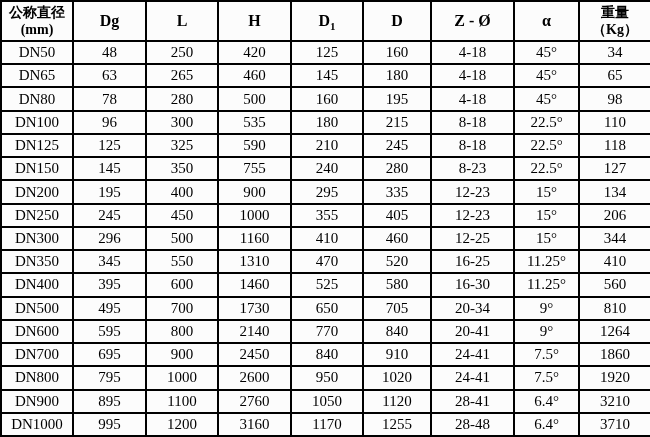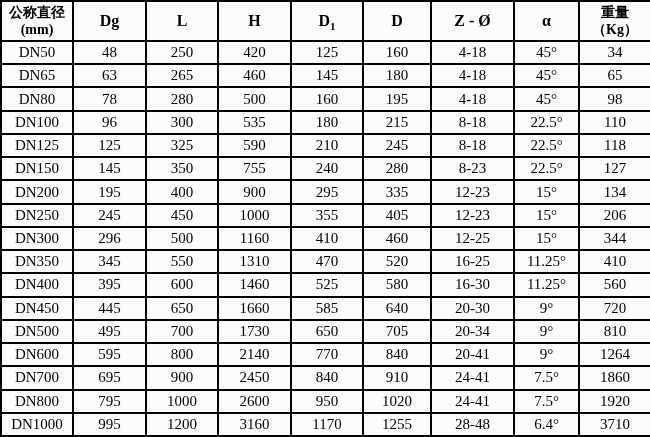--- a/index.html
+++ b/index.html
@@ -215,31 +215,20 @@
           <td class="cell">395</td>
           <td class="cell">600</td>
           <td class="cell">1460</td>
           <td class="cell">525</td>
           <td class="cell">580</td>
           <td class="cell">16-30</td>
           <td class="cell">11.25°</td>
           <td class="cell">560</td>
         </tr>
         <tr>
-          <td class="cell">DN450</td>
-          <td class="cell">445</td>
-          <td class="cell">650</td>
-          <td class="cell">1660</td>
-          <td class="cell">585</td>
-          <td class="cell">640</td>
-          <td class="cell">20-30</td>
-          <td class="cell">9°</td>
-          <td class="cell">720</td>
-        </tr>
-        <tr>
           <td class="cell">DN500</td>
           <td class="cell">495</td>
           <td class="cell">700</td>
           <td class="cell">1730</td>
           <td class="cell">650</td>
           <td class="cell">705</td>
           <td class="cell">20-34</td>
           <td class="cell">9°</td>
           <td class="cell">810</td>
         </tr>
@@ -270,20 +259,31 @@
           <td class="cell">795</td>
           <td class="cell">1000</td>
           <td class="cell">2600</td>
           <td class="cell">950</td>
           <td class="cell">1020</td>
           <td class="cell">24-41</td>
           <td class="cell">7.5°</td>
           <td class="cell">1920</td>
         </tr>
         <tr>
+          <td class="cell">DN900</td>
+          <td class="cell">895</td>
+          <td class="cell">1100</td>
+          <td class="cell">2760</td>
+          <td class="cell">1050</td>
+          <td class="cell">1120</td>
+          <td class="cell">28-41</td>
+          <td class="cell">6.4°</td>
+          <td class="cell">3210</td>
+        </tr>
+        <tr>
           <td class="cell">DN1000</td>
           <td class="cell">995</td>
           <td class="cell">1200</td>
           <td class="cell">3160</td>
           <td class="cell">1170</td>
           <td class="cell">1255</td>
           <td class="cell">28-48</td>
           <td class="cell">6.4°</td>
           <td class="cell">3710</td>
         </tr>

